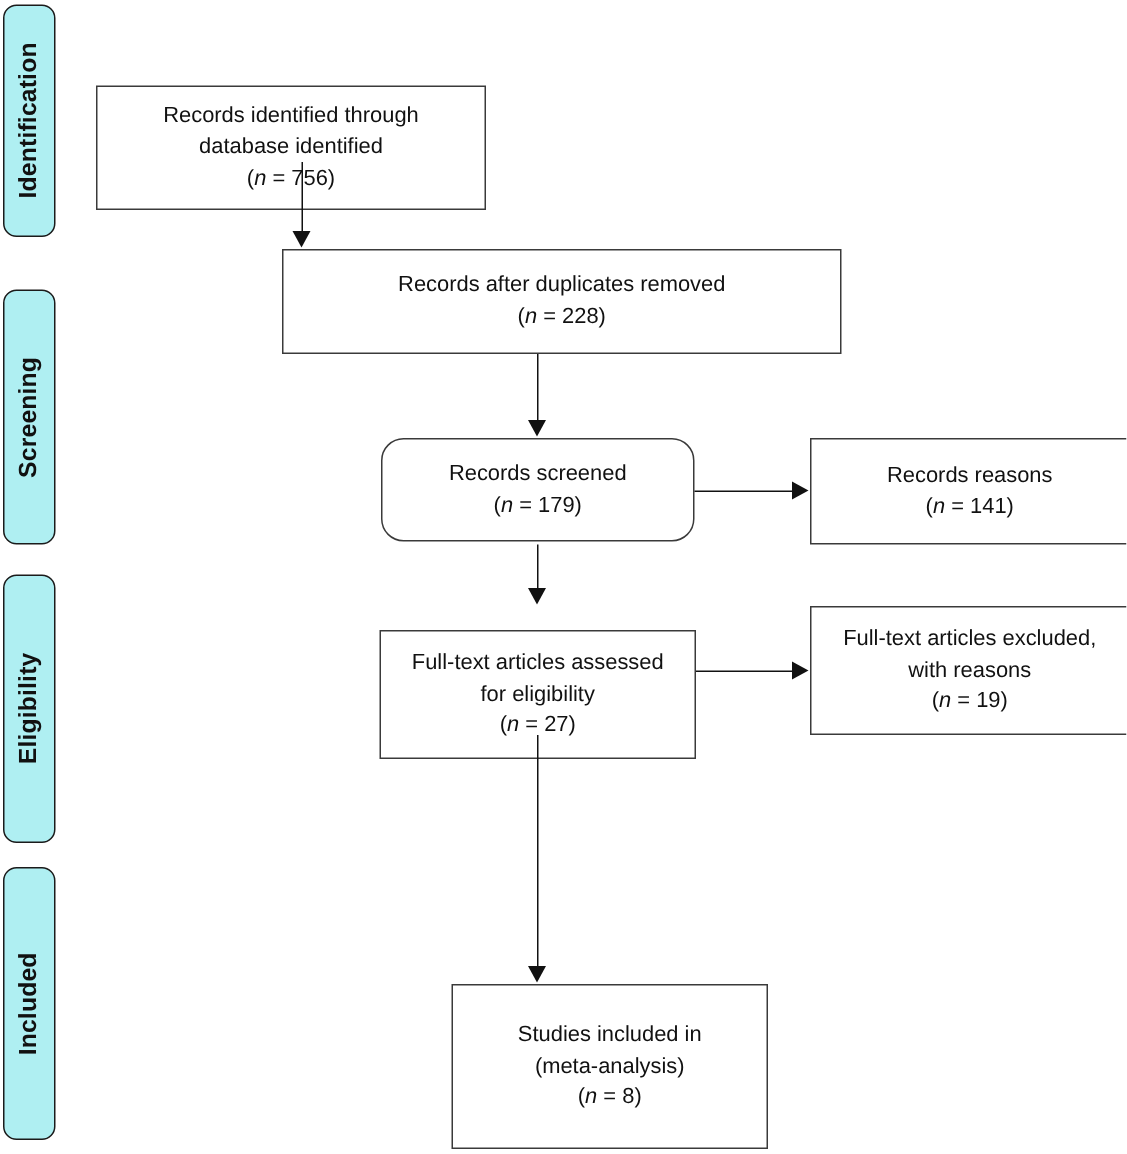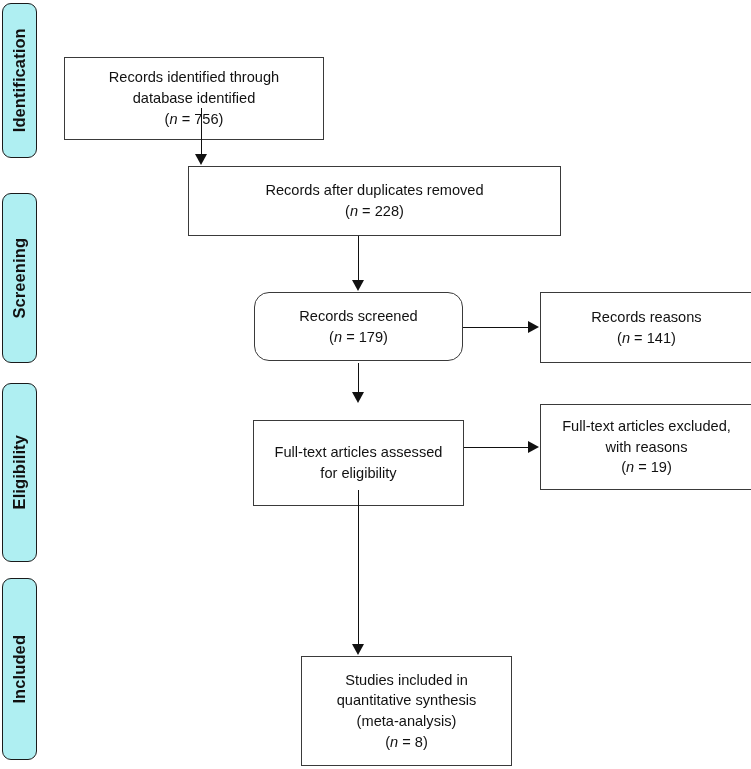--- a/index.html
+++ b/index.html
@@ -148,39 +148,39 @@
     </div>
   </div>
 
   <div class="vline" style="left:358px; top:363px; height:30px;"></div>
   <div class="arrow-down" style="left:352px; top:392px;"></div>
 
   <div class="fbox" style="left:253px; top:404px; width:211px; height:86px;margin-top:16px;">
     <div class="fbox-inner">
       <span class="ln">Full-text articles assessed</span>
       <span class="ln">for eligibility</span>
+      <span class="ln"><span>(</span><span class="nitalic">n</span><span> = 27)</span></span>
     </div>
   </div>
 
   <div class="hline" style="left:464px; top:447px; width:65px;"></div>
   <div class="arrow-right" style="left:528px; top:441px;"></div>
 
   <div class="fbox" style="left:540px; top:404px; width:213px; height:86px;">
     <div class="fbox-inner">
       <span class="ln">Full-text articles excluded,</span>
       <span class="ln">with reasons</span>
       <span class="ln"><span>(</span><span class="nitalic">n</span><span> = 19)</span></span>
     </div>
   </div>
 
   <div class="vline" style="left:358px; top:490px; height:155px;"></div>
   <div class="arrow-down" style="left:352px; top:644px;"></div>
 
   <div class="fbox" style="left:253px; top:656px; width:211px; height:110px;margin-left:48px;">
     <div class="fbox-inner">
       <span class="ln">Studies included in</span>
-      <span class="ln">quantitative synthesis</span>
       <span class="ln">(meta-analysis)</span>
       <span class="ln"><span>(</span><span class="nitalic">n</span><span> = 8)</span></span>
     </div>
   </div>
 
 </div>
 
 </body></html>

